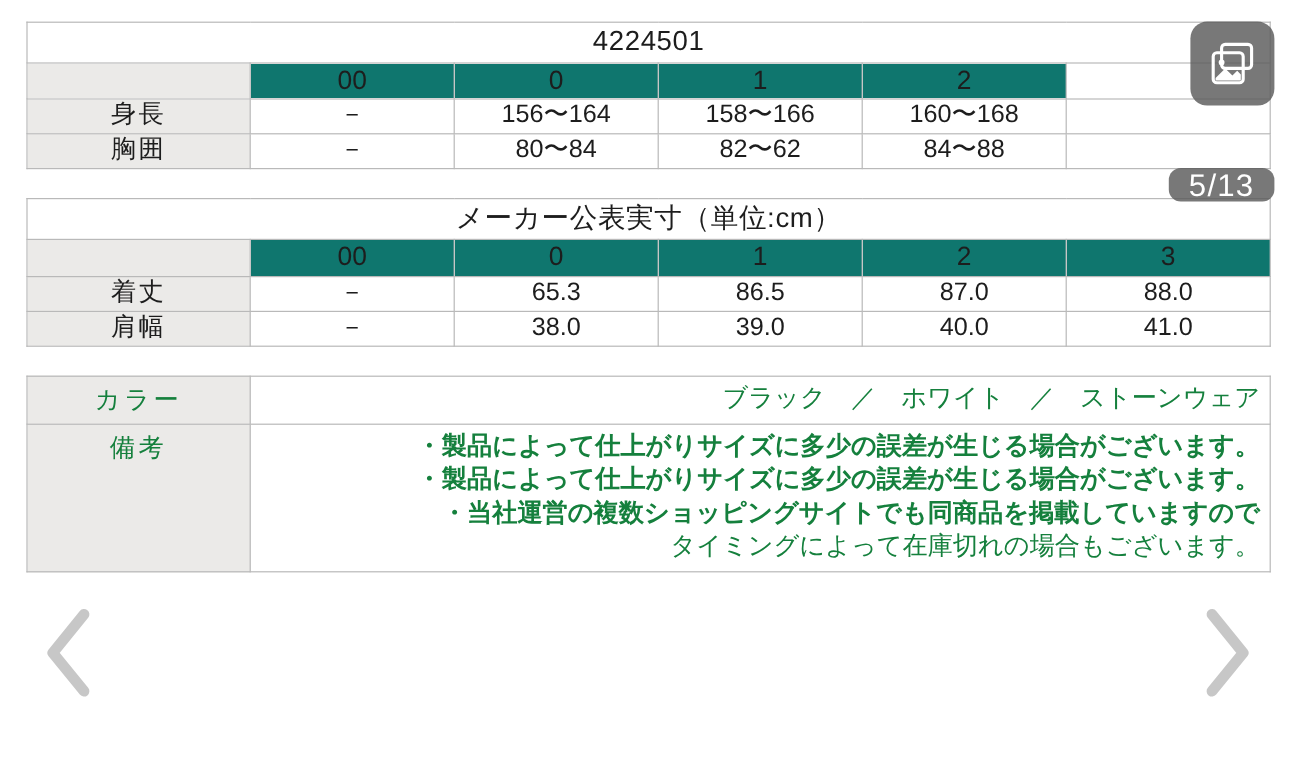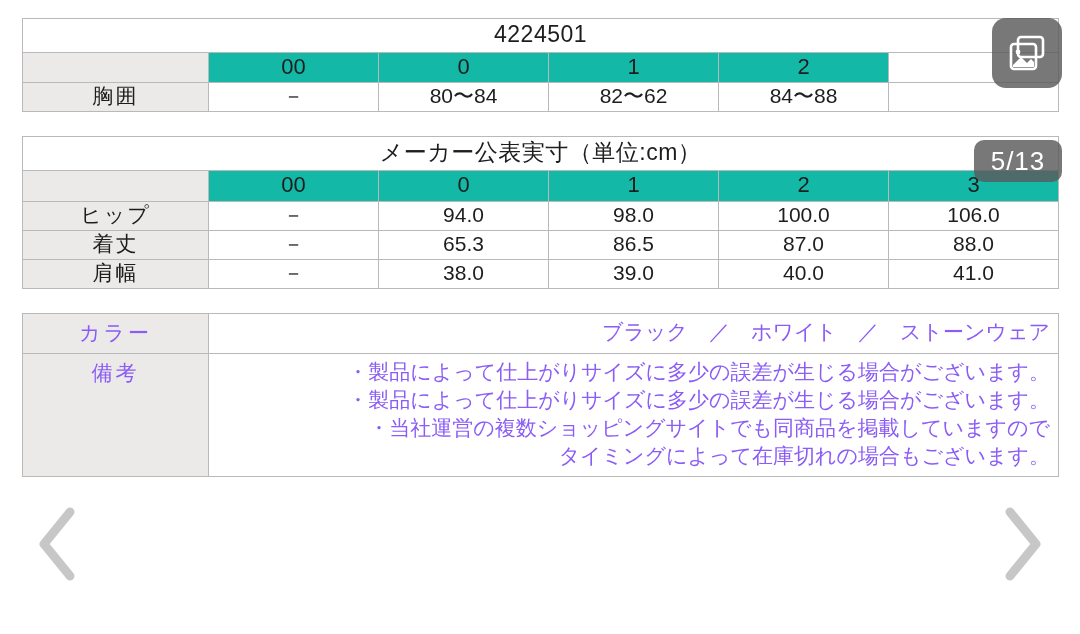--- a/index.html
+++ b/index.html
@@ -48,42 +48,42 @@
     letter-spacing: 0.5px;
     padding: 3px 2px 6px 2px;
     margin-left: 30px;
   }
   table.sz td.rowlabel {
     background: #ebeae8;
     font-size: 21px;
     letter-spacing: 2px;
   }
   table.sz td.colhead {
-    background: #14b8a6;
+    background: #0f766e;
     font-size: 22px;
   }
   table.sz td.blank {
     background: #ebeae8;
   }
   table.sz td.plain-blank {
     background: #ffffff;
   }
   .gap {
     height: 24px;
   }
   
   table.info {
     border-collapse: collapse;
     width: 1036px;
     table-layout: fixed;
     background: #ffffff;
   }
   table.info td {
     border: 1px solid #b9b9b9;
-    color: #8b5cf6;
+    color: #15803d;
     font-size: 21px;
     vertical-align: top;
     padding: 4px 8px 6px 8px;
   }
   table.info td.lbl {
     background: #ebeae8;
     text-align: center;
     letter-spacing: 3px;
     width: 186px;
     vertical-align: top;
@@ -94,20 +94,21 @@
     line-height: 1.35;
   }
   .note-line {
     display: block;
     white-space: nowrap;
   }
   .note-item {
     display: block;
     padding-left: 2px;
     line-height: 1.34;
+    font-weight: bold;
   }
   .note-cont {
     display: block;
     padding-left: 16px;
     line-height: 1.34;
   }
   
   .gallery-badge {
     position: absolute;
     right: 18px;
@@ -118,21 +119,21 @@
     background: rgba(90, 90, 90, 0.82);
     display: flex;
     align-items: center;
     justify-content: center;
   }
   .counter-badge {
     position: absolute;
     right: 18px;
     top: 140px;
     min-width: 88px;
-    height: 42px;
+    height: 28px;
     border-radius: 10px;
     background: rgba(90, 90, 90, 0.82);
     color: #ffffff;
     font-size: 26px;
     display: flex;
     align-items: center;
     justify-content: center;
     letter-spacing: 1px;
   }
   .arrow {
@@ -171,20 +172,28 @@
         </tr>
         <tr>
           <td class="blank"></td>
           <td class="colhead">00</td>
           <td class="colhead">0</td>
           <td class="colhead">1</td>
           <td class="colhead">2</td>
           <td class="plain-blank"></td>
         </tr>
         <tr>
+          <td class="rowlabel">身長</td>
+          <td>－</td>
+          <td>156〜164</td>
+          <td>158〜166</td>
+          <td>160〜168</td>
+          <td></td>
+        </tr>
+        <tr>
           <td class="rowlabel">胸囲</td>
           <td>－</td>
           <td>80〜84</td>
           <td>82〜62</td>
           <td>84〜88</td>
           <td></td>
         </tr>
       </tbody>
     </table>
 
@@ -203,28 +212,20 @@
         <tr>
           <td class="head-title" colspan="6">メーカー公表実寸（単位:cm）</td>
         </tr>
         <tr>
           <td class="blank"></td>
           <td class="colhead">00</td>
           <td class="colhead">0</td>
           <td class="colhead">1</td>
           <td class="colhead">2</td>
           <td class="colhead">3</td>
-        </tr>
-        <tr>
-          <td class="rowlabel">ヒップ</td>
-          <td>－</td>
-          <td>94.0</td>
-          <td>98.0</td>
-          <td>100.0</td>
-          <td>106.0</td>
         </tr>
         <tr>
           <td class="rowlabel">着丈</td>
           <td>－</td>
           <td>65.3</td>
           <td>86.5</td>
           <td>87.0</td>
           <td>88.0</td>
         </tr>
         <tr>

